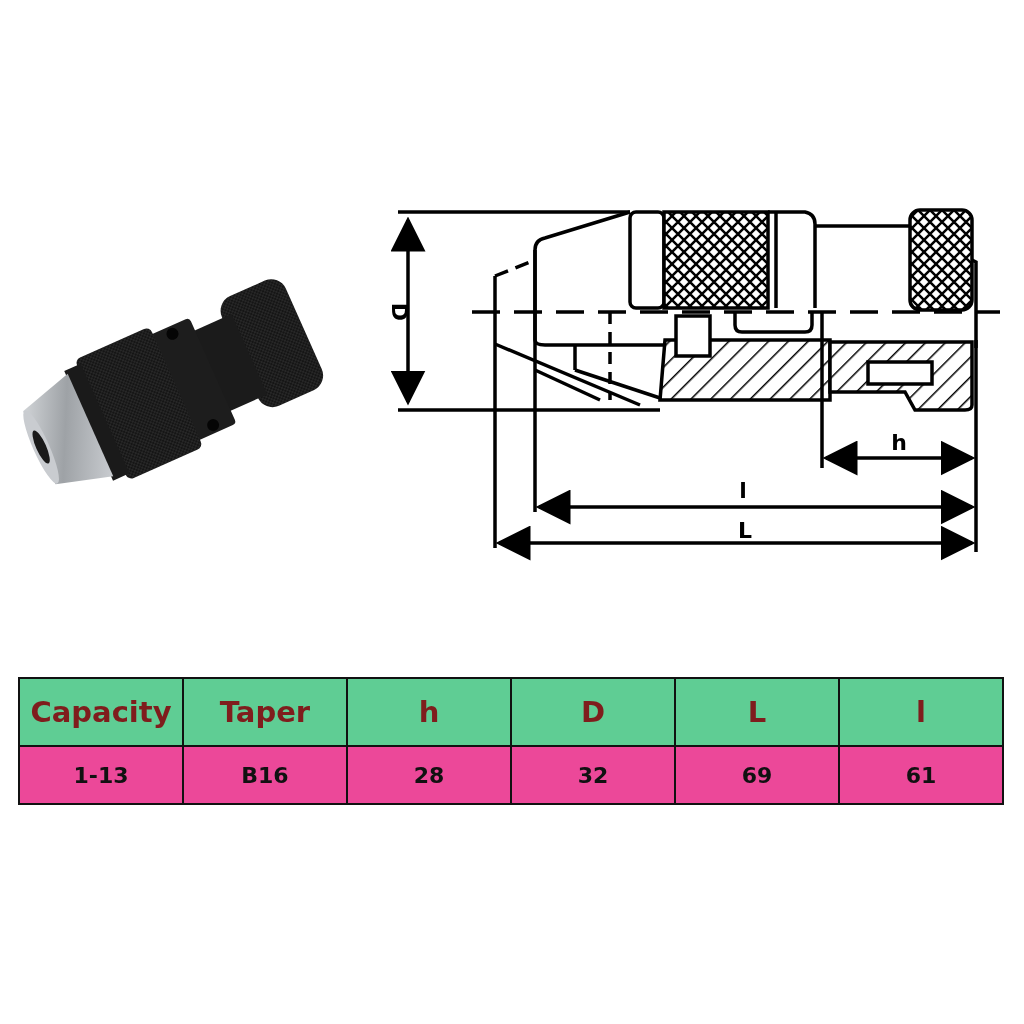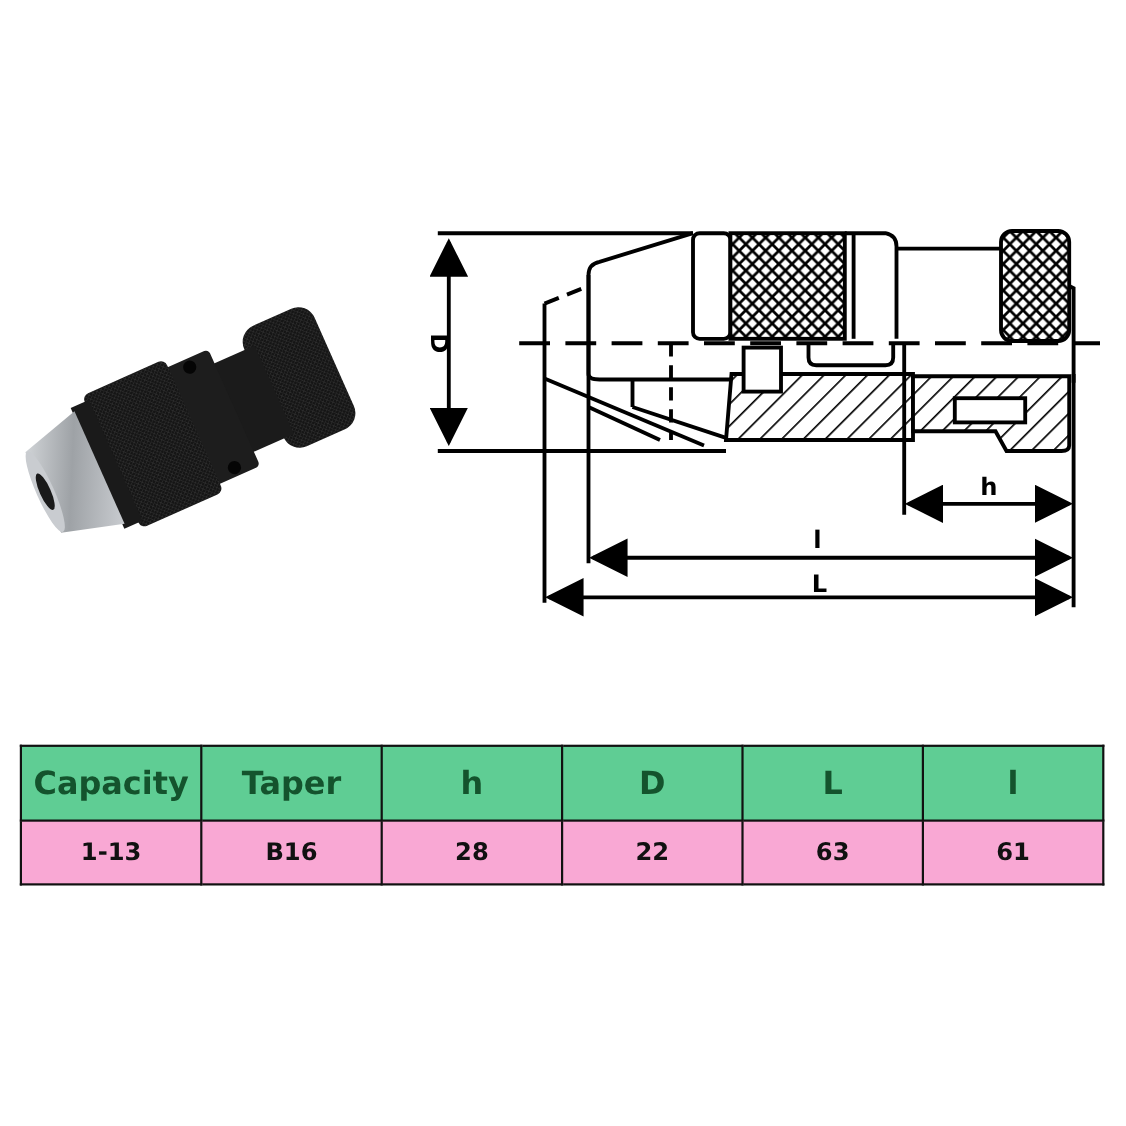--- a/index.html
+++ b/index.html
@@ -1,22 +1,22 @@
 <!DOCTYPE html>
 <html><head>
 <meta charset="utf-8">
 <style>
   html, body { margin:0; padding:0; background:#ffffff; }
   body { width:1024px; height:1024px; position:relative; overflow:hidden; font-family:"DejaVu Sans", sans-serif; }
   .photo { position:absolute; left:20px; top:270px; width:320px; height:250px; }
   .drawing { position:absolute; left:360px; top:190px; width:660px; height:380px; }
   .spec-table { position:absolute; left:18px; top:677px; width:986px; border-collapse:collapse; table-layout:fixed; }
   .spec-table th, .spec-table td { border:2px solid #111; text-align:center; font-weight:bold; }
-  .spec-table th { background:#5fcd94; color:#14532d; height:64px; font-size:29px; }
-  .spec-table td { background:#f9a8d4; color:#111; height:54px; font-size:22px;text-align:center; }
+  .spec-table th { background:#5fcd94; color:#7f1d1d; height:64px; font-size:29px; }
+  .spec-table td { background:#ec4899; color:#111; height:54px; font-size:22px;text-align:center; }
   .dim-label { font-family:"DejaVu Sans", sans-serif; font-weight:bold; font-size:22px; fill:#000; }
 </style>
 </head>
 <body>
 
 <svg class="photo" viewBox="0 0 320 250">
   <defs>
     <pattern id="knurl" width="4" height="4" patternUnits="userSpaceOnUse">
       <rect width="4" height="4" fill="#151515"></rect>
       <path d="M0 0 L4 4 M4 0 L0 4" stroke="#2c2c2c" stroke-width="0.8"></path>
@@ -117,18 +117,18 @@
       <th>D</th>
       <th>L</th>
       <th>l</th>
     </tr>
   </thead>
   <tbody>
     <tr>
       <td>1-13</td>
       <td>B16</td>
       <td>28</td>
-      <td>22</td>
-      <td>63</td>
+      <td>32</td>
+      <td>69</td>
       <td>61</td>
     </tr>
   </tbody>
 </table>
 
 </body></html>

